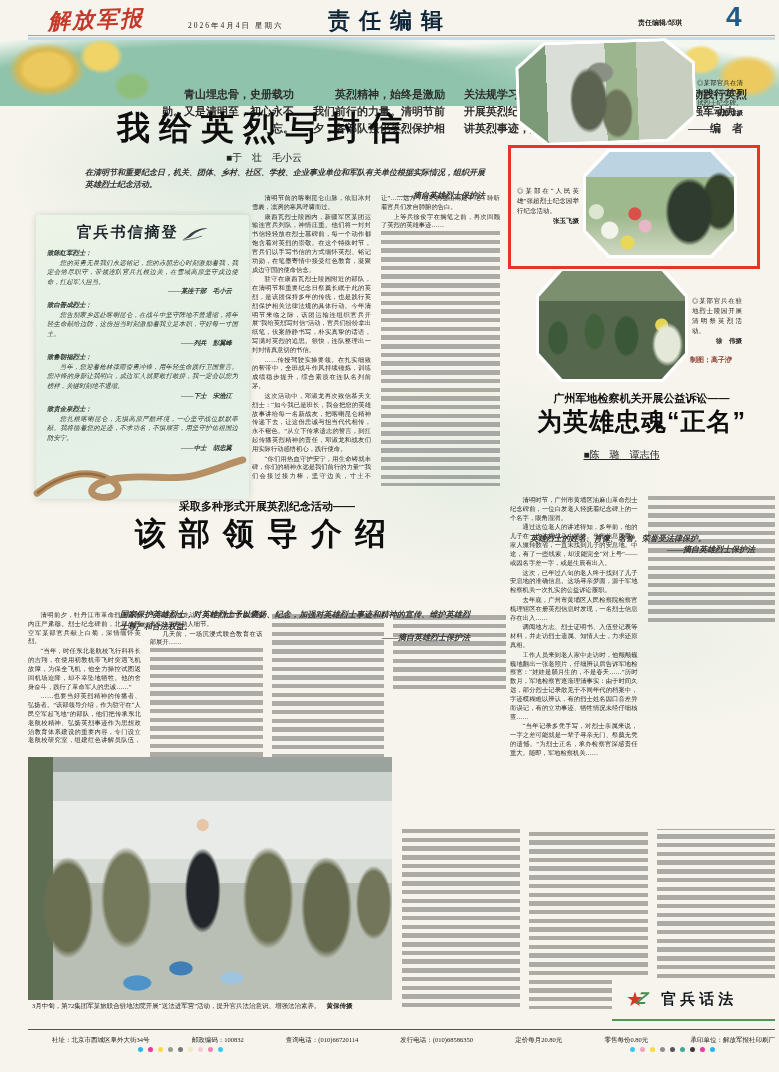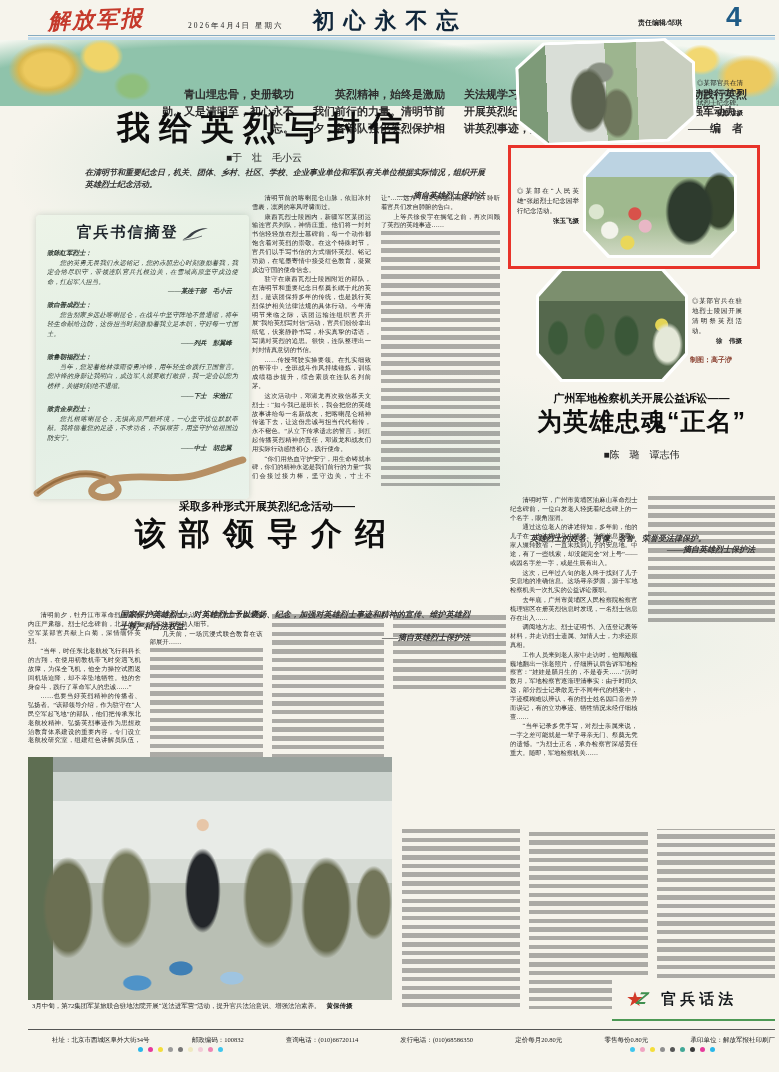--- a/index.html
+++ b/index.html
@@ -127,21 +127,21 @@
 </head>
 <body>
 
 <div class="page">
 
   <div class="abs logo">解放军报</div>
   <div class="abs m-date">
     <span>2026年4月4日</span>
     <span>星期六</span>
   </div>
-  <div class="abs m-section">初心永不忘</div>
+  <div class="abs m-section">责任编辑</div>
   <div class="abs m-editor">责任编辑/邹琪</div>
   <div class="abs m-page">4</div>
   <div class="abs rule1"></div>
   <div class="abs rule2"></div>
 
   <div class="abs banner">
     <div class="abs ed-note">
 
       <p>青山埋忠骨，史册载功勋。又是清明至，初心永不忘。</p>
         <p>英烈精神，始终是激励我们前行的力量。清明节前夕，各部队强化英烈保护相关法规学习，采取多种形式开展英烈纪念活动，学习宣讲英烈事迹，坚决维护英烈形象，以实际行动践行英烈精神，激发强军动力。</p>
@@ -243,21 +243,21 @@
       <div class="ph ph3"></div>
     </div>
   <div class="abs pcap" style="left:692px;top:296px;width:50px;">
     <span>◎某部官兵在驻地烈士陵园开展清明祭英烈活动。</span>
     <span class="cr">徐　伟摄</span>
   </div>
   <div class="abs design-credit">制图：高子洢</div>
 
   <div class="abs kicker" style="left:508px;top:391px;width:267px;">广州军地检察机关开展公益诉讼——</div>
   <div class="abs headline" style="left:508px;top:405px;width:267px;font-size:25px;letter-spacing:1px;">为英雄忠魂“正名”</div>
-  <div class="abs byline" style="left:508px;top:448px;width:267px;">■陈　璐　谭志伟</div>
+  <div class="abs byline" style="left:488px;top:448px;width:267px;text-decoration:underline;">■陈　璐　谭志伟</div>
   <div class="abs quote" style="left:530px;top:463px;width:225px;">
     <span>英雄烈士的姓名、肖像、名誉、荣誉受法律保护。</span>
     <span class="src">——摘自英雄烈士保护法</span>
   </div>
   <div class="abs cols" style="left:510px;top:496px;width:265px;height:262px;column-count:2;">
 
     <p>清明时节，广州市黄埔区油麻山革命烈士纪念碑前，一位白发老人轻抚着纪念碑上的一个名字，眼角湿润。</p>
       <p>通过这位老人的讲述得知，多年前，他的儿子在一次边境战斗中牺牲。当年信息闭塞，家人辗转数省，一直未找到儿子的安息地。中途，有了一些线索，却没能完全“对上号”——或因名字差一字，或是生辰有出入。</p>
       <p>这次，已年过八旬的老人终于找到了儿子安息地的准确信息。这场寻亲梦圆，源于军地检察机关一次扎实的公益诉讼履职。</p>
       <p>去年底，广州市黄埔区人民检察院检察官梳理辖区在册英烈信息时发现，一名烈士信息存在出入……</p>

